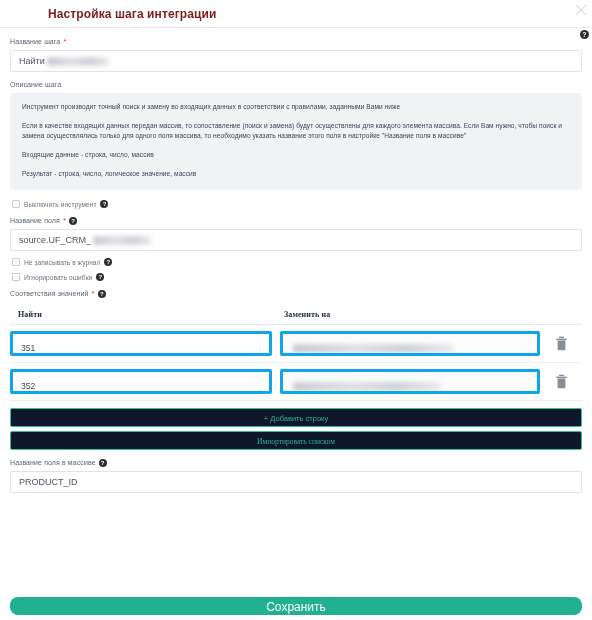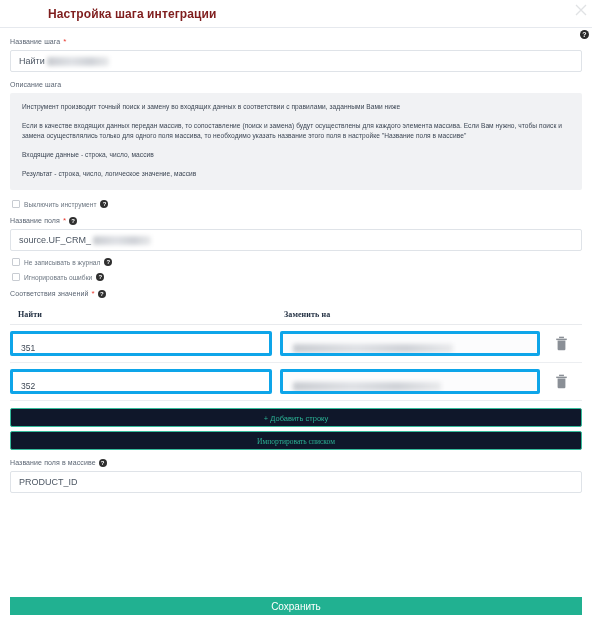--- a/index.html
+++ b/index.html
@@ -148,22 +148,22 @@
     border: 1px solid #35bb9b; border-radius: 2px;
     background:#0f172a; color:#2bb395;
     font-size: 7.5px; text-align:center; line-height: 17px;
     cursor:pointer; margin-top: 7px;
     font-family: inherit;
   }
   .btn-outline.second { margin-top: 4px; font-family: Liberation Serif, serif; }
 
   .btn-primary {
     width: 100%; height: 18px;
-    background: #21b191; border: none; border-radius: 0;
-    color: #fff; font-size: 10px; text-align:center; line-height:18px;
+    background: #21b191; border: none; border-radius: 8px;
+    color: #fff; font-size: 12px; text-align:center; line-height:18px;
     cursor:pointer; font-family: inherit;
   }
 
   .save-wrap { position:absolute; left:10px; right:10px; bottom: 5px; }
 </style>
 </head>
 <body>
 
 <div class="modal">
 

